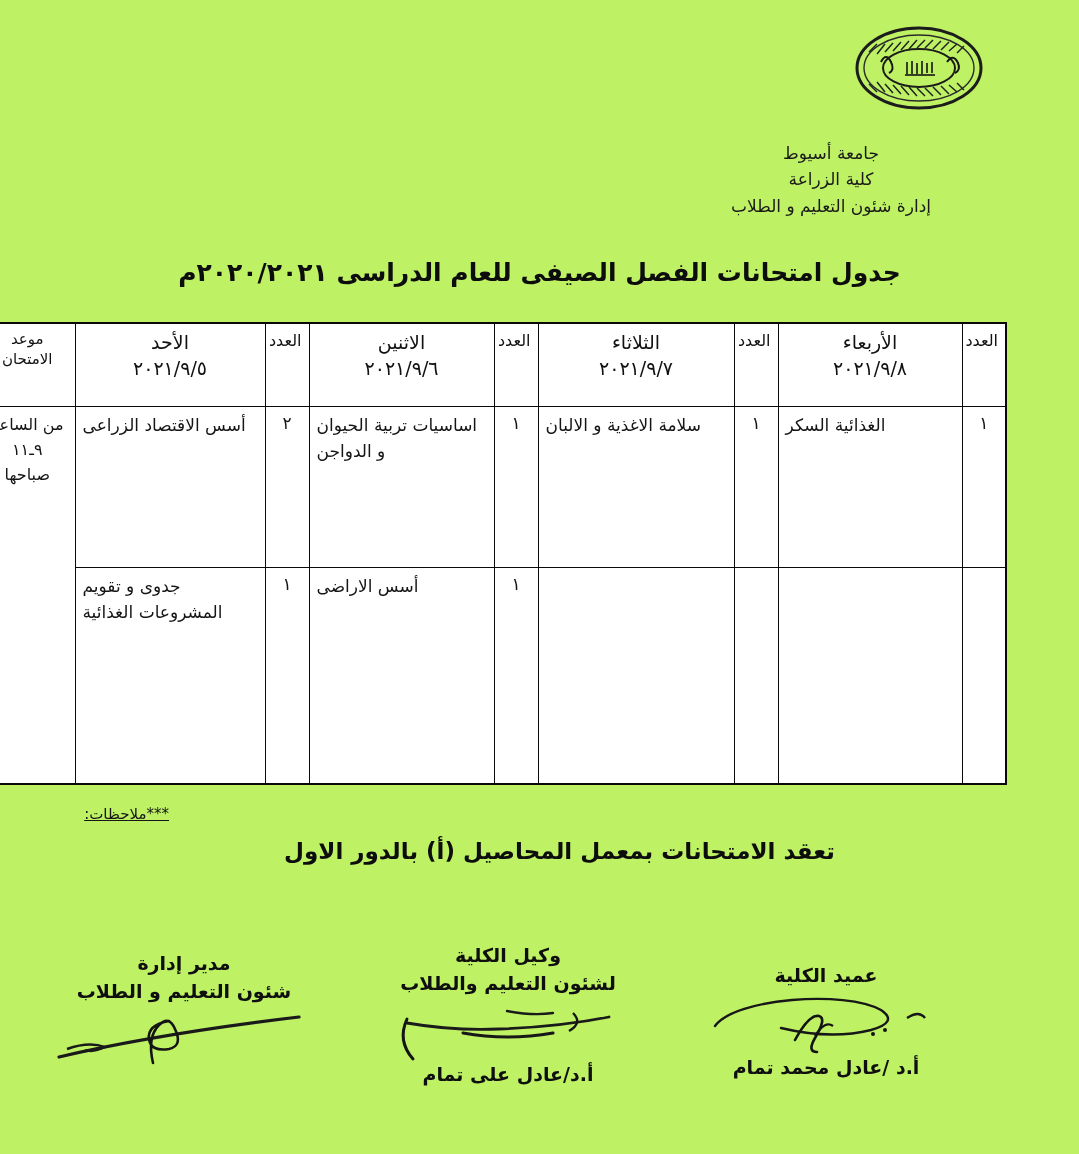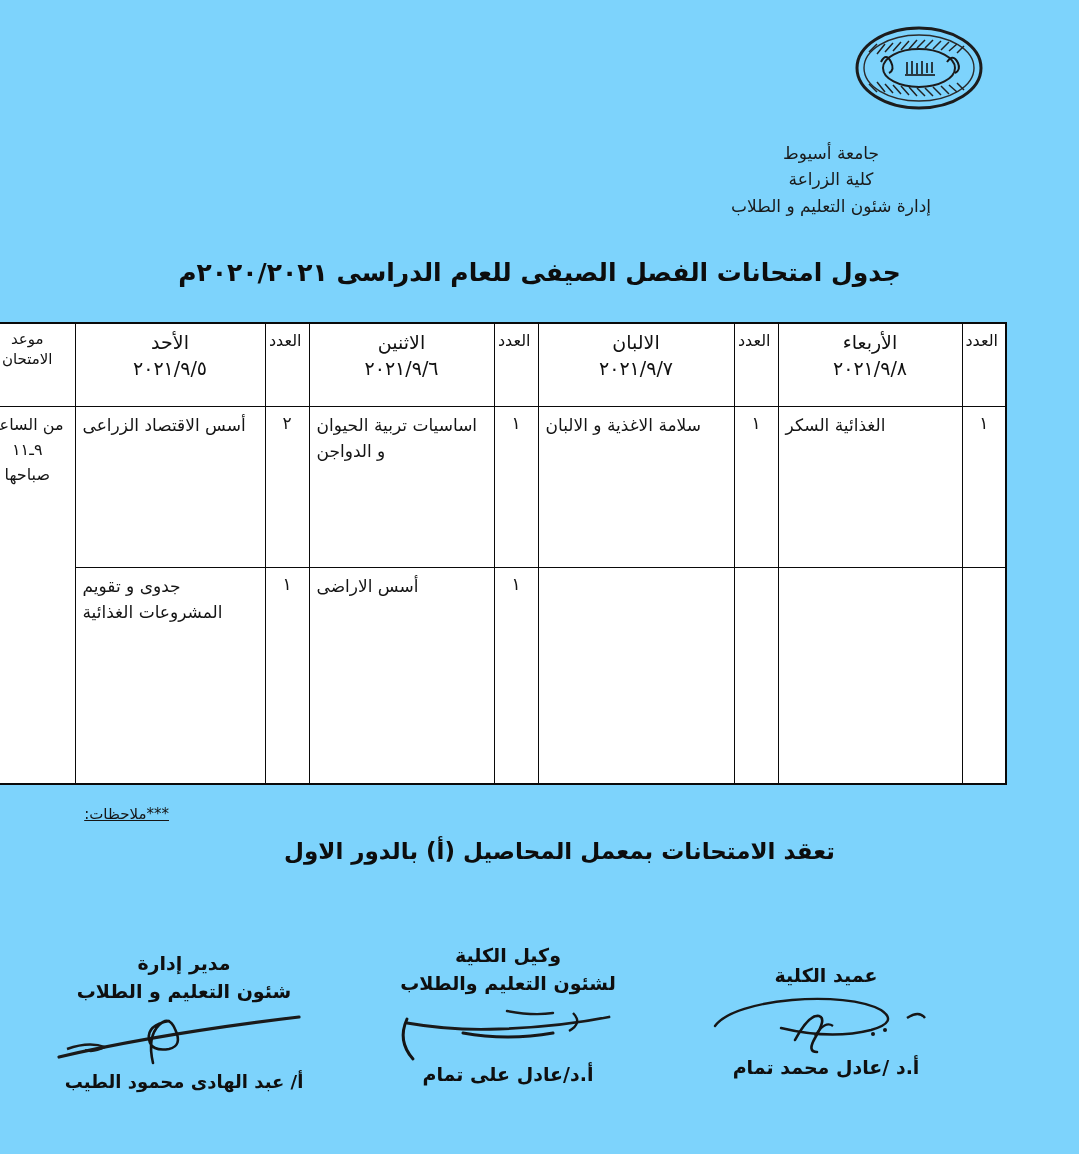--- a/index.html
+++ b/index.html
@@ -13,21 +13,21 @@
     height: 1154px;
     position: relative;
     font-family: "Liberation Serif", "DejaVu Serif", serif;
     color: #111111;
     overflow: hidden;
   }
 
   .page {
     position: absolute;
     inset: 0;
-    background: #7dd3fc;
+    background: #bef264;
   }
 
   
   .seal-wrap {
     position: absolute;
     top: 18px;
     right: 92px;
     width: 136px;
     height: 100px;
   }
@@ -239,21 +239,21 @@
       <thead>
         <tr>
           <th class="hd-count">العدد</th>
           <th>
             <span class="hd-day">الأربعاء</span>
             <span class="hd-date">٢٠٢١/٩/٨</span>
           </th>
 
           <th class="hd-count">العدد</th>
           <th>
-            <span class="hd-day">الالبان</span>
+            <span class="hd-day">الثلاثاء</span>
             <span class="hd-date">٢٠٢١/٩/٧</span>
           </th>
 
           <th class="hd-count faint">العدد</th>
           <th>
             <span class="hd-day">الاثنين</span>
             <span class="hd-date">٢٠٢١/٩/٦</span>
           </th>
 
           <th class="hd-count faint">العدد</th>
@@ -304,21 +304,20 @@
   <div class="sig sig-manager">
     <div class="role">مدير إدارة</div>
     <div class="role">شئون التعليم و الطلاب</div>
     <div class="scribble">
       <svg viewBox="0 0 270 66" aria-hidden="true">
         <path d="M10 52 C70 38 150 24 250 12" fill="none" stroke="#1a1a1a" stroke-width="3.2" stroke-linecap="round"></path>
         <path d="M18 44 q22 -8 38 -2 q-12 6 -20 3" fill="none" stroke="#1a1a1a" stroke-width="2.4"></path>
         <path d="M120 16 q-22 4 -20 18 q2 13 20 10 q14 -3 6 -20 q-6 -14 -16 -4 q-12 12 -6 38" fill="none" stroke="#141414" stroke-width="2.6" stroke-linecap="round"></path>
       </svg>
     </div>
-    <div class="name">أ/ عبد الهادى محمود الطيب</div>
   </div>
 
   <div class="sig sig-vice">
     <div class="role">وكيل الكلية</div>
     <div class="role">لشئون التعليم والطلاب</div>
     <div class="scribble">
       <svg viewBox="0 0 262 66" aria-hidden="true">
         <path d="M130 14 q26 5 46 2" fill="none" stroke="#1a1a1a" stroke-width="2.4" stroke-linecap="round"></path>
         <path d="M30 26 q46 8 92 6 q60 -2 110 -12" fill="none" stroke="#1a1a1a" stroke-width="2.8" stroke-linecap="round"></path>
         <path d="M86 36 q44 8 90 0" fill="none" stroke="#171717" stroke-width="3" stroke-linecap="round"></path>

